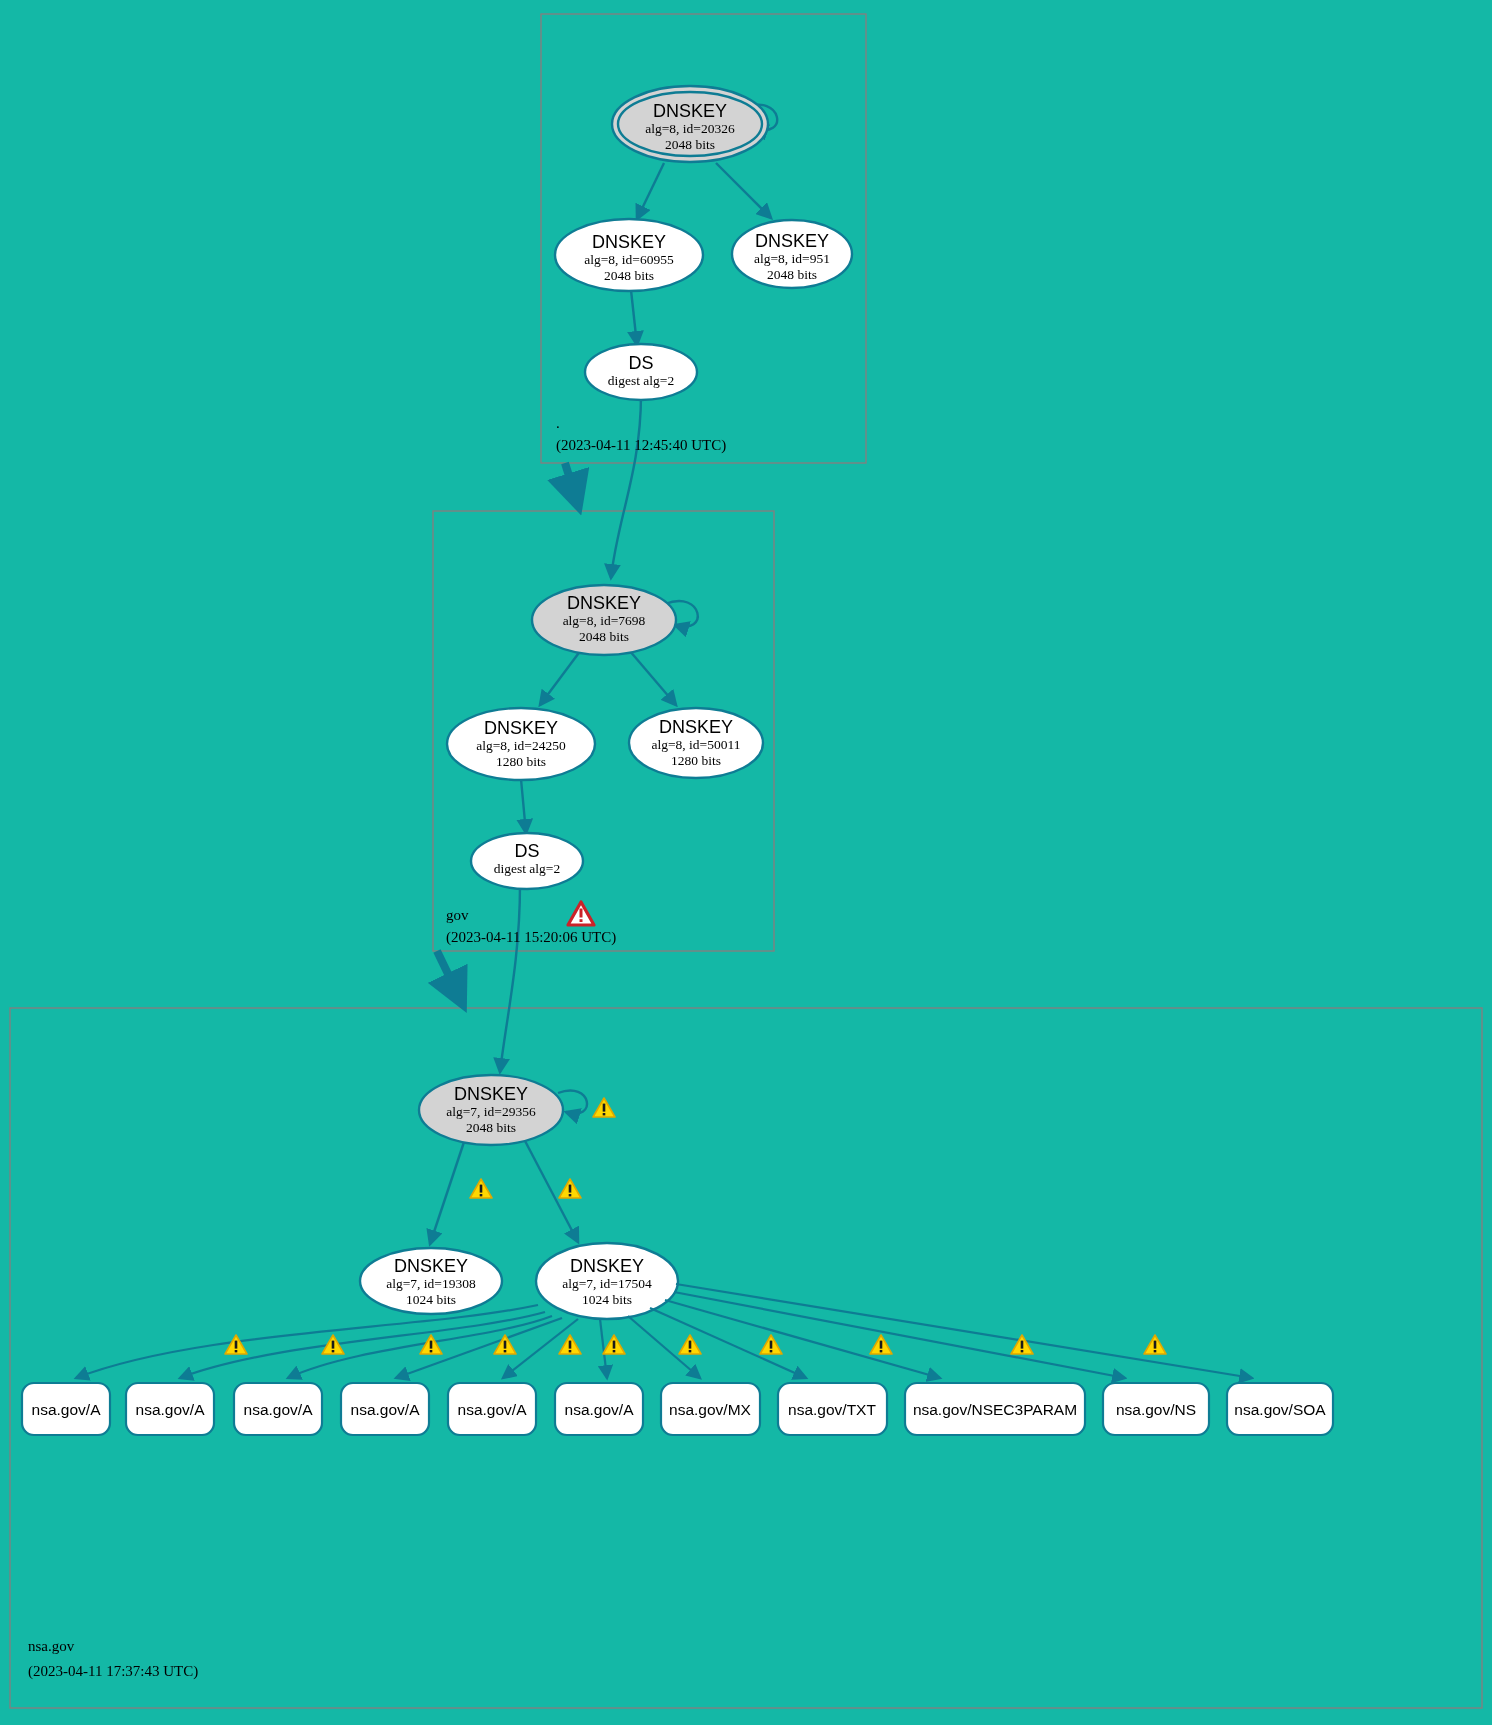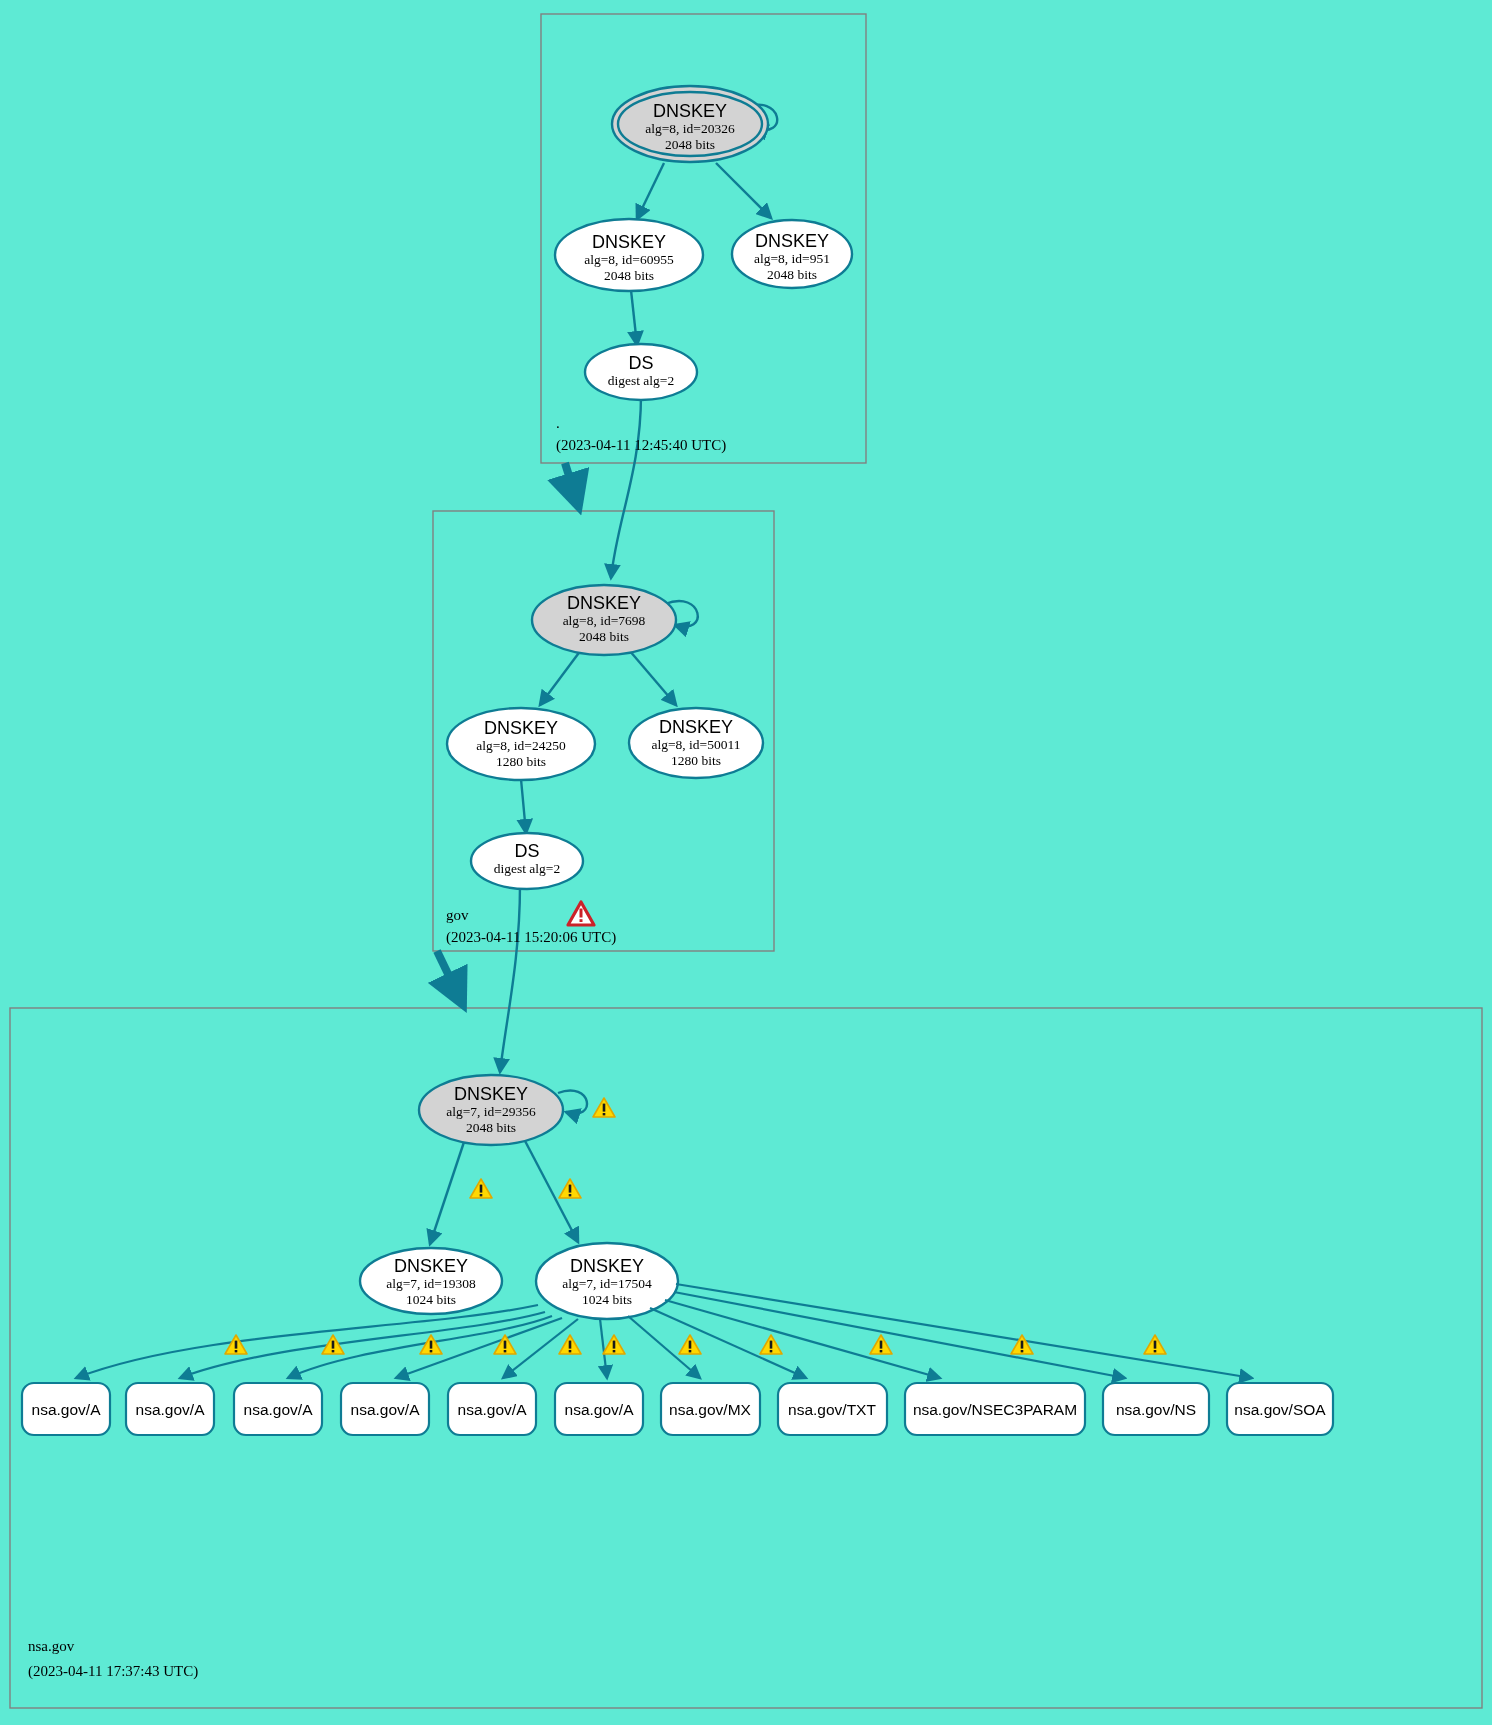--- a/index.html
+++ b/index.html
@@ -8,21 +8,21 @@
     background: #ffffff;
   }
   body {
     font-family: "Liberation Serif", serif;
   }
   #stage {
     position: relative;
     width: 1492px;
     height: 1725px;
     overflow: hidden;
-    background: #5eead4;
+    background: #14b8a6;
   }
   #canvas {
     position: absolute;
     left: 0;
     top: 0;
   }
   .zone-title, .zone-ts {
     font-family: "Liberation Serif", serif;
     fill: #000000;
   }

